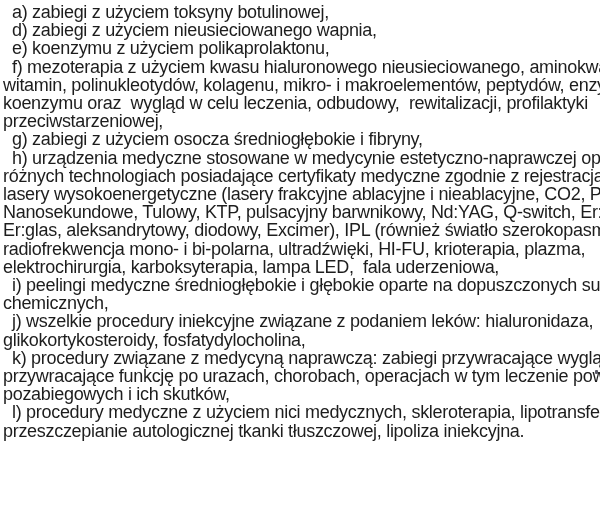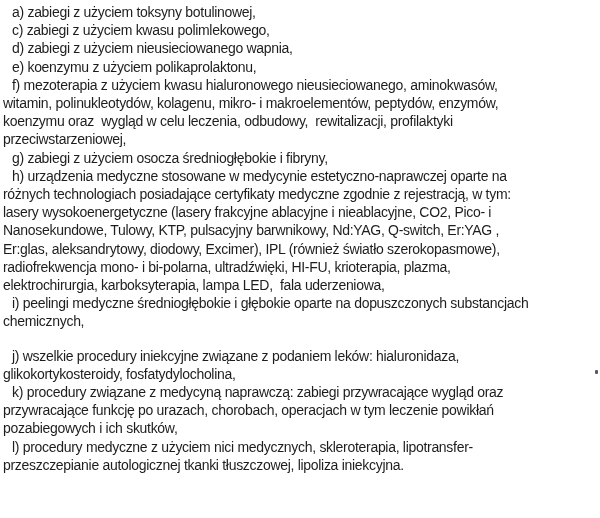--- a/index.html
+++ b/index.html
@@ -12,50 +12,49 @@
     height: 518px;
     overflow: hidden;
     position: relative;
   }
   .page {
     box-sizing: border-box;
     width: 600px;
     height: 518px;
     padding: 3px 2px 0 3px;
     font-family: "Liberation Sans", "DejaVu Sans", sans-serif;
-    font-size: 14px;
+    font-size: 18px;
     line-height: 18.2px;
     letter-spacing: -0.3px;
     color: #1d1d1d;
     overflow: hidden;
   }
   .list-item {
     margin: 0;
     white-space: pre;      
     text-indent: 9px;      
   }
   .list-item.gap-above {
-    margin-top: 16px;      
+    margin-top: 0;      
   }
   .scan-speck {
     position: absolute;
     left: 595px;
     top: 370px;
     width: 3px;
     height: 4px;
     background: #5a5a66;
     border-radius: 1px;
   }
 </style>
 </head>
 <body>
 
 <div class="page">
   <p class="list-item">a) zabiegi z użyciem toksyny botulinowej,</p>
-  <p class="list-item">c) zabiegi z użyciem kwasu polimlekowego,</p>
   <p class="list-item">d) zabiegi z użyciem nieusieciowanego wapnia,</p>
   <p class="list-item">e) koenzymu z użyciem polikaprolaktonu,</p>
   <p class="list-item">f) mezoterapia z użyciem kwasu hialuronowego nieusieciowanego, aminokwasów,
 witamin, polinukleotydów, kolagenu, mikro- i makroelementów, peptydów, enzymów,
 koenzymu oraz  wygląd w celu leczenia, odbudowy,  rewitalizacji, profilaktyki
 przeciwstarzeniowej,</p>
   <p class="list-item">g) zabiegi z użyciem osocza średniogłębokie i fibryny,</p>
   <p class="list-item">h) urządzenia medyczne stosowane w medycynie estetyczno-naprawczej oparte na
 różnych technologiach posiadające certyfikaty medyczne zgodnie z rejestracją, w tym:
 lasery wysokoenergetyczne (lasery frakcyjne ablacyjne i nieablacyjne, CO2, Pico- i

